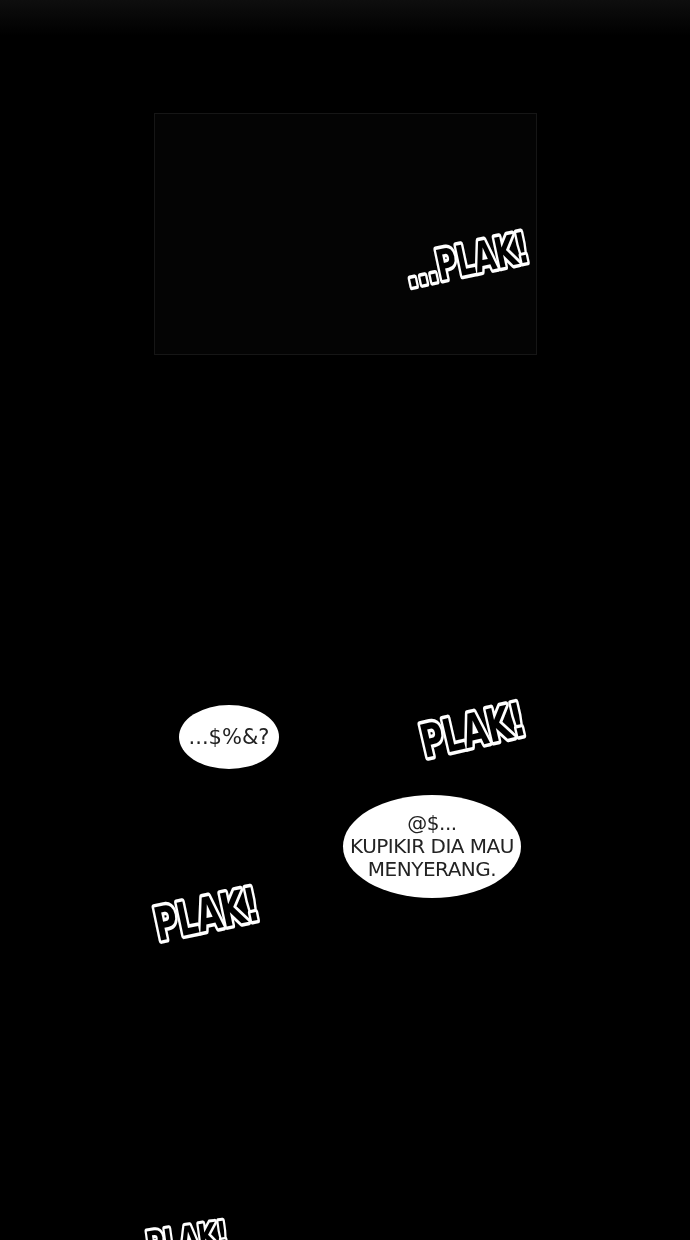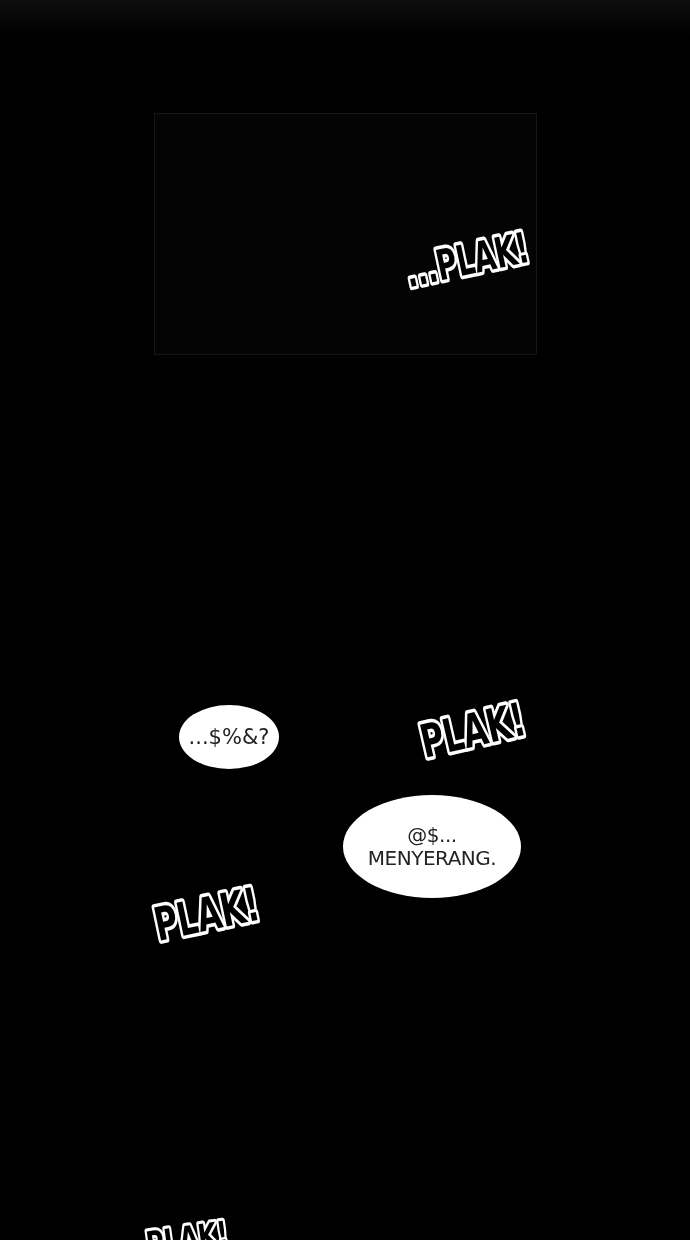--- a/index.html
+++ b/index.html
@@ -83,14 +83,15 @@
     <text x="4" y="44" font-size="34" stroke-width="6" textLength="110" lengthAdjust="spacingAndGlyphs">...PLAK!</text>
   </svg>
 </div>
 
 <div class="bubble bubble-small">
   <span class="line">...$%&amp;?</span>
 </div>
 
 <div class="bubble bubble-large">
   <span class="line">@$...</span>
+  <span class="line">KUPIKIR DIA MAU</span>
   <span class="line">MENYERANG.</span>
 </div>
 
 </body></html>

